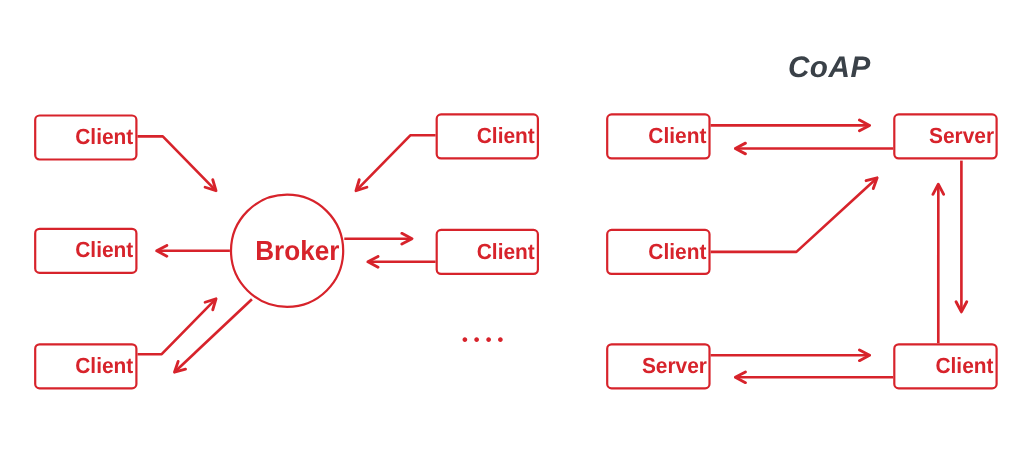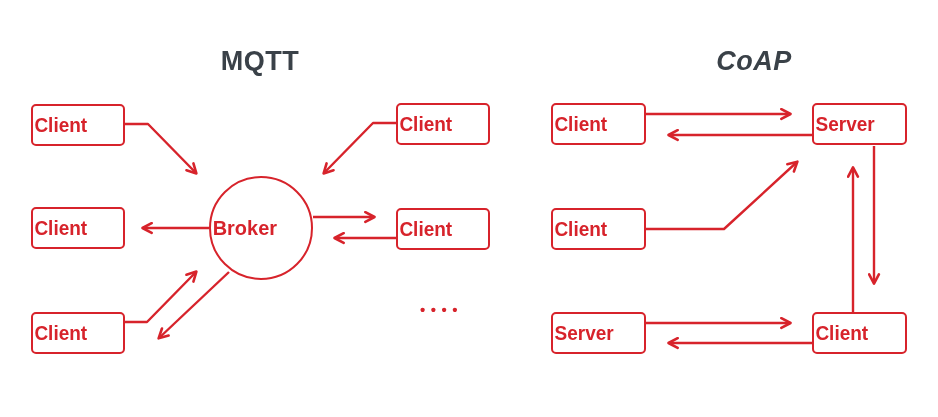--- a/index.html
+++ b/index.html
@@ -40,31 +40,31 @@
   .title-mqtt { left: 160px; }
   .title-coap { left: 654px; font-style: italic; }
   .node {
     position: absolute;
     box-sizing: border-box;
     border: 2.4px solid var(--red);
     border-radius: 5px;
     background: var(--bg);
     display: flex;
     align-items: center;
-    justify-content: flex-start;
+    justify-content: flex-end;
     color: var(--red);
     font-size: 20px;
     font-weight: bold;
   }
   .node span { transform: scaleX(0.95); }
   .broker {
     border-radius: 50%;
     left: 209px; top: 176px;
     width: 104px; height: 104px;
-    font-size: 21px;
+    font-size: 25px;
   }
   
   .m-c1 { left: 31px;  top: 104px; width: 94px; height: 42px; }
   .m-c2 { left: 31px;  top: 207px; width: 94px; height: 42px; }
   .m-c3 { left: 31px;  top: 312px; width: 94px; height: 42px; }
   .m-c4 { left: 396px; top: 103px; width: 94px; height: 42px; }
   .m-c5 { left: 396px; top: 208px; width: 94px; height: 42px; }
   
   .c-c1 { left: 551px; top: 103px; width: 95px; height: 42px; }
   .c-s1 { left: 812px; top: 103px; width: 95px; height: 42px; }
@@ -103,21 +103,20 @@
 
     <path d="M646,114 L790,114" marker-end="url(#ah)"></path>
     <path d="M812,135 L669,135" marker-end="url(#ah)"></path>
     <path d="M646,229 L724,229 L797,162" marker-end="url(#ah)"></path>
     <path d="M874,146 L874,283" marker-end="url(#ah)"></path>
     <path d="M853,312 L853,168" marker-end="url(#ah)"></path>
     <path d="M646,323 L790,323" marker-end="url(#ah)"></path>
     <path d="M812,343 L669,343" marker-end="url(#ah)"></path>
   </svg>
 
-  <div class="section-title title-mqtt">MQTT</div>
   <div class="section-title title-coap">CoAP</div>
 
   <div class="node m-c1">
     <span>Client</span>
   </div>
   <div class="node m-c2">
     <span>Client</span>
   </div>
   <div class="node m-c3">
     <span>Client</span>

